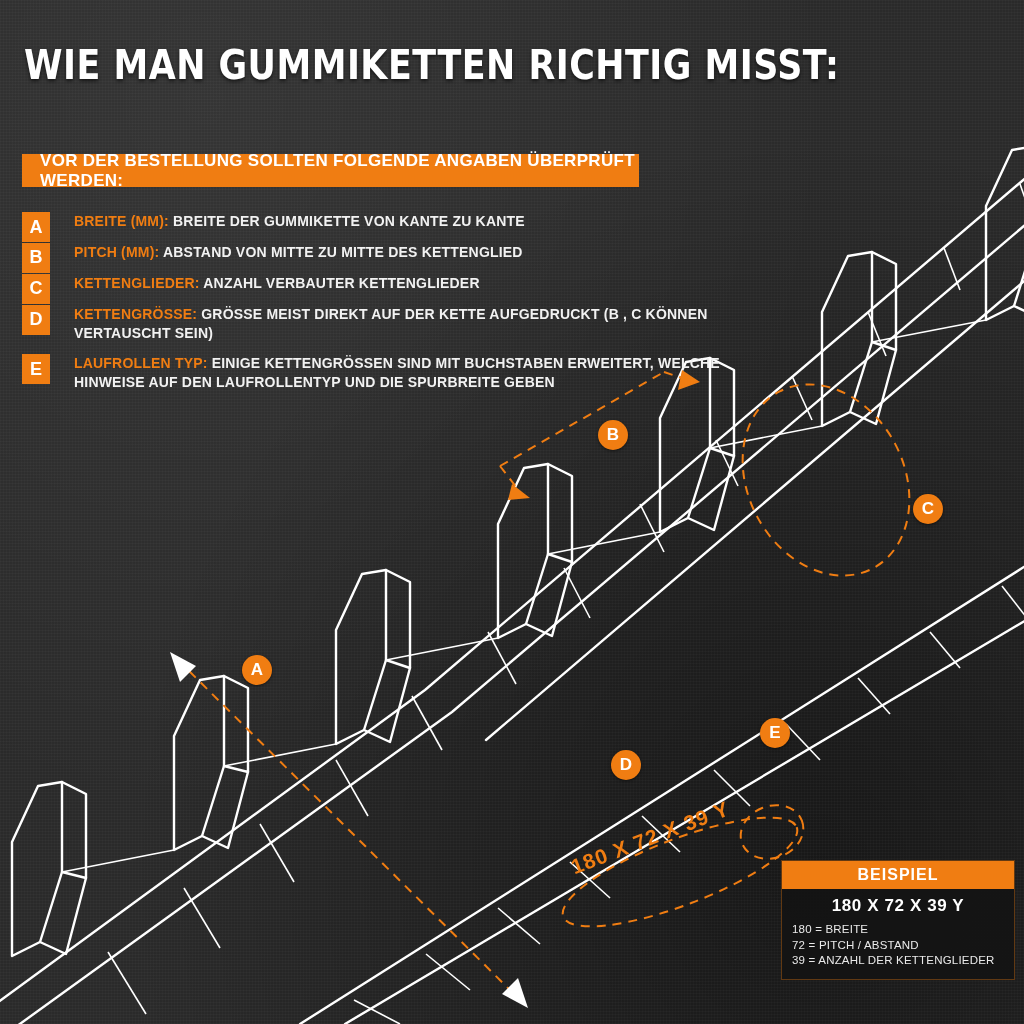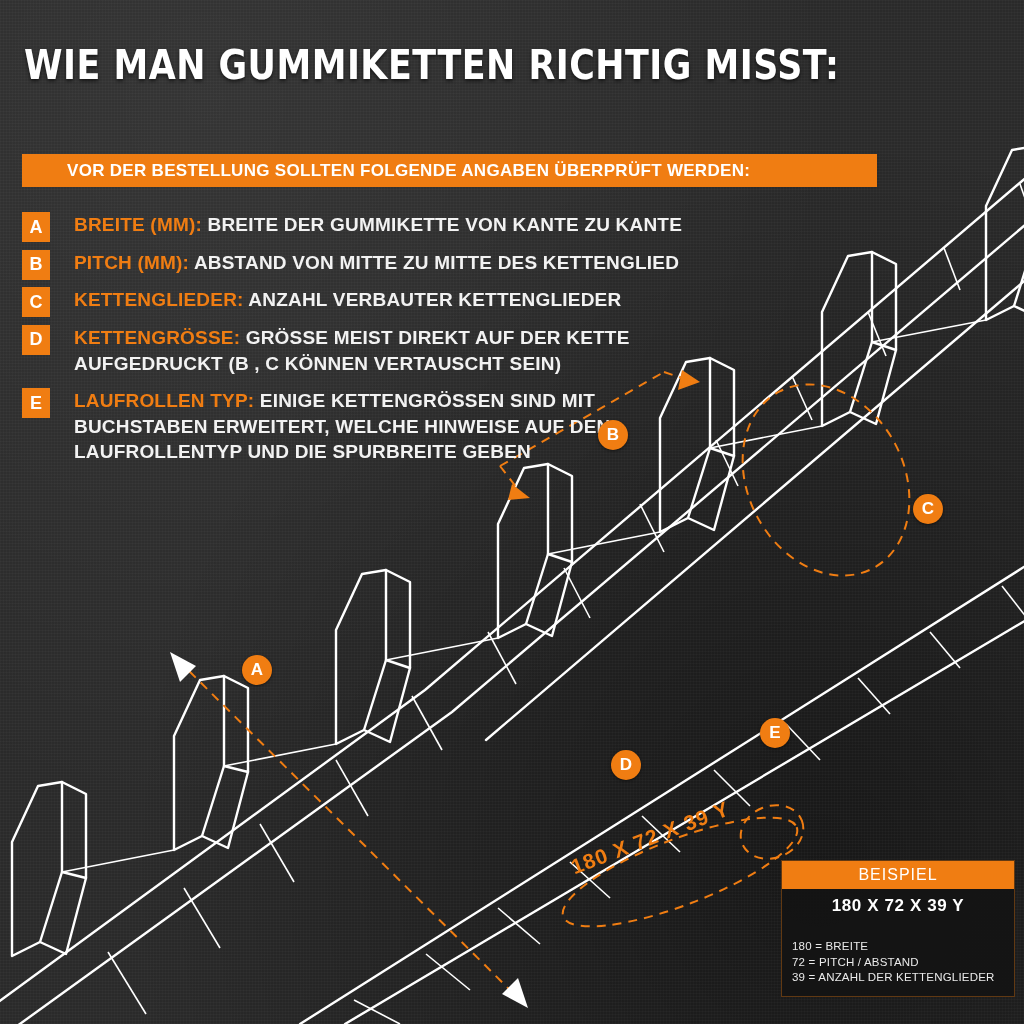--- a/index.html
+++ b/index.html
@@ -32,41 +32,41 @@
     font-weight:bold;letter-spacing:.5px;
     font-family:"DejaVu Sans", sans-serif;
     text-transform:uppercase;
     font-stretch:condensed;
     transform:scaleX(.97);
     transform-origin:left top;
     text-shadow:0 2px 4px rgba(0,0,0,.6);
   }
   .subbar{
     position:absolute;left:22px;top:154px;
-    width:828px;height:33px;
+    width:617px;height:33px;
     background:#f07d12;
-    display:flex;align-items:center;padding-left:27px;
+    display:flex;align-items:center;
   }
   .subbar span{
     font-size:17px;letter-spacing:.3px;font-weight:bold;
     padding-left:18px;text-transform:uppercase;color:#fff;
   }
 
   
   .legend{position:absolute;left:22px;top:212px;width:700px;}
   .legend-row{position:relative;margin-bottom:12px;}
   .badge{
     position:absolute;left:0;top:0;
     width:28px;height:30px;background:#f07d12;color:#fff;
     font-weight:bold;font-size:18px;
     display:flex;align-items:center;justify-content:center;
   }
   .legend-text{
     margin-left:52px;
-    font-size:19px;line-height:1.35;
+    font-size:14px;line-height:1.35;
     letter-spacing:.2px;text-transform:uppercase;
     color:#f2f2f2;font-weight:bold;
   }
   .legend-text .kw{color:#f07d12;}
   .legend-text .nm{color:#f2f2f2;font-weight:bold;}
 
   
   #row-a{top:0;}
   #row-b{}
   #row-c{}
@@ -104,28 +104,28 @@
 
   
   .example{
     position:absolute;left:781px;top:860px;width:232px;
     background:rgba(20,20,20,.92);
     border:1px solid rgba(240,125,18,.35);
     z-index:4;
   }
   .example-head{
     background:#f07d12;color:#fff;text-align:center;
-    font-weight:normal;font-size:16px;letter-spacing:1px;
+    font-weight:bold;font-size:16px;letter-spacing:1px;
     padding:5px 0 5px 0;text-transform:uppercase;
   }
   .example-code{
     text-align:center;font-weight:bold;font-size:17px;
     letter-spacing:.6px;padding:7px 0 6px;color:#fff;
   }
-  .example-list{padding:0 10px 10px 10px;margin-top:17px;}
+  .example-list{padding:0 10px 10px 10px;}
   .example-list div{
     font-size:11.5px;line-height:1.35;color:#eaeaea;
     text-transform:uppercase;letter-spacing:.2px;
   }
 </style>
 </head>
 <body>
 
 <div class="bg-texture"></div>
 

